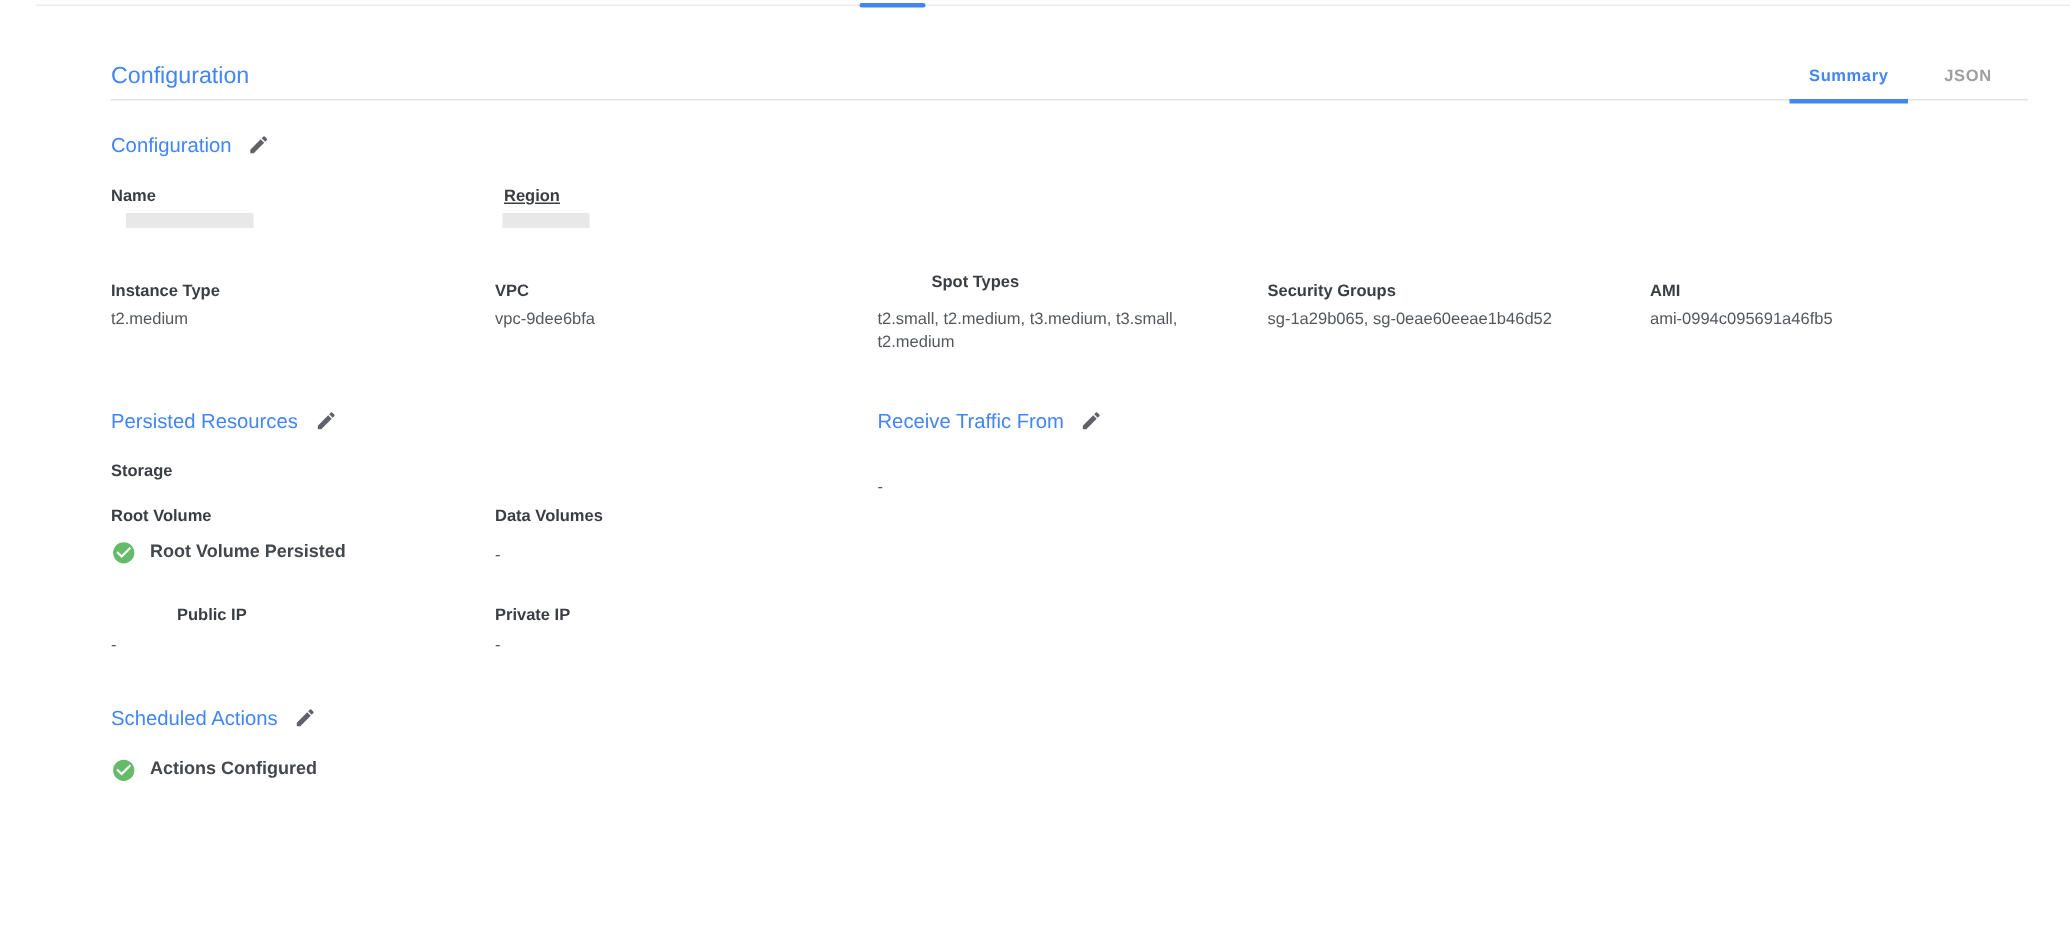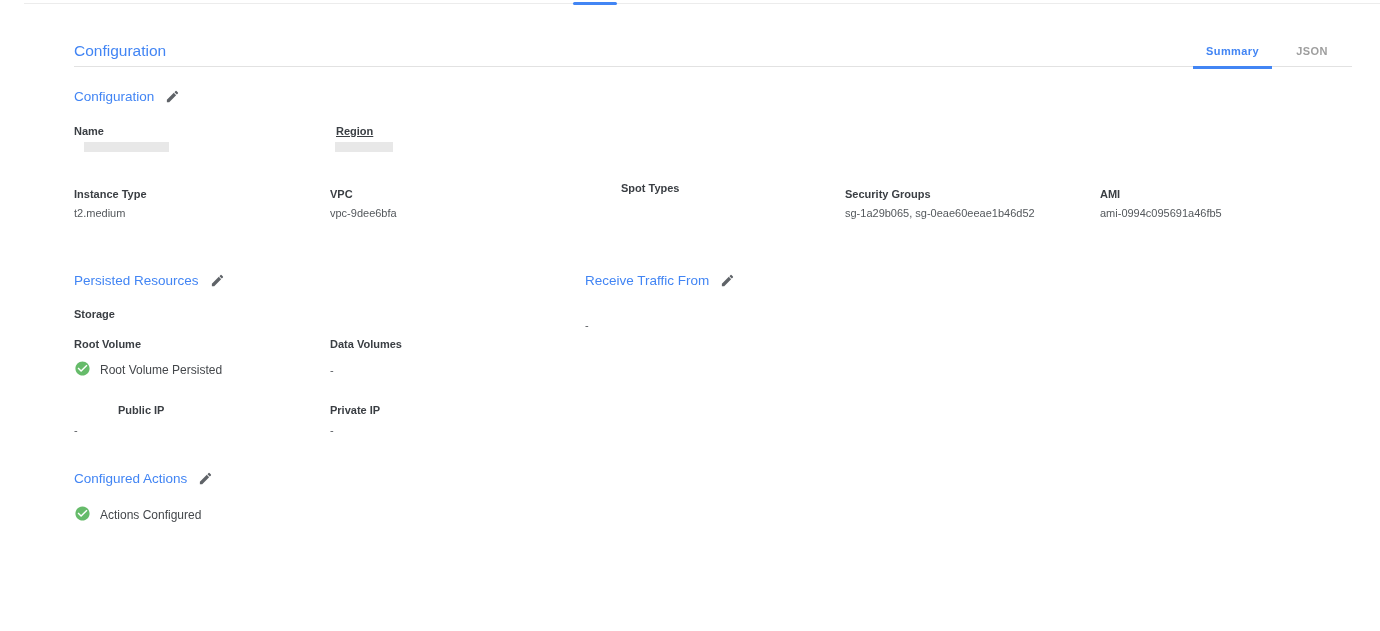--- a/index.html
+++ b/index.html
@@ -21,21 +21,21 @@
 
   
   .section-title { font-size:13.5px; color:#4285f4; display:flex; align-items:center; white-space:nowrap; }
   .pencil { margin-left:11px; cursor:pointer; }
   .pencil svg { width:15px; height:15px; fill:#5f6368; display:block; }
 
   .field-label { font-size:11px; font-weight:bold; color:#3a3e43; white-space:nowrap; }
   .field-value { font-size:11px; color:#54585c; line-height:14.5px; }
   .redacted-box { background:#e8e8e8; height:10px; }
 
-  .status-row { display:flex; align-items:flex-end; font-size:12px; color:#44474b; white-space:nowrap; }
+  .status-row { display:flex; align-items:flex-start; font-size:12px; color:#44474b; white-space:nowrap;font-weight:bold; }
   .status-row svg { width:17px; height:17px; fill:#66bb6a; margin-right:9px; flex:none; }
 </style>
 </head>
 <body>
 
 <div class="screen">
 
   <div class="abs top-rule"></div>
   <div class="abs top-indicator"></div>
 
@@ -60,20 +60,21 @@
   <div class="abs field-label" style="left:336px; top:125px;text-decoration:underline;">Region</div>
   <div class="abs redacted-box" style="left:335px; top:142px; width:58px;"></div>
 
   <div class="abs field-label" style="left:74px; top:188px;text-align:center;">Instance Type</div>
   <div class="abs field-value" style="left:74px; top:206px;">t2.medium</div>
 
   <div class="abs field-label" style="left:330px; top:188px;">VPC</div>
   <div class="abs field-value" style="left:330px; top:206px;">vpc-9dee6bfa</div>
 
   <div class="abs field-label" style="left:585px; top:182px;margin-left:36px;">Spot Types</div>
+  <div class="abs field-value" style="left:585px; top:206px; width:238px;">t2.small, t2.medium, t3.medium, t3.small, t2.medium</div>
 
   <div class="abs field-label" style="left:845px; top:188px;">Security Groups</div>
   <div class="abs field-value" style="left:845px; top:206px;">sg-1a29b065, sg-0eae60eeae1b46d52</div>
 
   <div class="abs field-label" style="left:1100px; top:188px;">AMI</div>
   <div class="abs field-value" style="left:1100px; top:206px;">ami-0994c095691a46fb5</div>
 
   <div class="abs section-title" style="left:74px; top:273px;">
     <span>Persisted Resources</span>
     <span class="pencil">
@@ -106,21 +107,21 @@
   <div class="abs field-label" style="left:330px; top:338px;">Data Volumes</div>
   <div class="abs field-value" style="left:330px; top:363px;">-</div>
 
   <div class="abs field-label" style="left:74px; top:404px;margin-left:44px;">Public IP</div>
   <div class="abs field-value" style="left:74px; top:423px;">-</div>
 
   <div class="abs field-label" style="left:330px; top:404px;">Private IP</div>
   <div class="abs field-value" style="left:330px; top:423px;">-</div>
 
   <div class="abs section-title" style="left:74px; top:471px;">
-    <span>Configured Actions</span>
+    <span>Scheduled Actions</span>
     <span class="pencil">
       <svg viewBox="0 0 24 24">
           <path d="M3 17.25V21h3.75L17.81 9.94l-3.75-3.75L3 17.25zM20.71 7.04c.39-.39.39-1.02 0-1.41l-2.34-2.34a1 1 0 0 0-1.41 0l-1.83 1.83 3.75 3.75 1.83-1.83z"></path>
         </svg>
     </span>
   </div>
   <div class="abs status-row" style="left:74px; top:505px;">
     <svg viewBox="0 0 24 24">
         <path d="M12 2C6.48 2 2 6.48 2 12s4.48 10 10 10 10-4.48 10-10S17.52 2 12 2zm-2 15l-5-5 1.41-1.41L10 14.17l7.59-7.59L19 8l-9 9z"></path>
       </svg>

